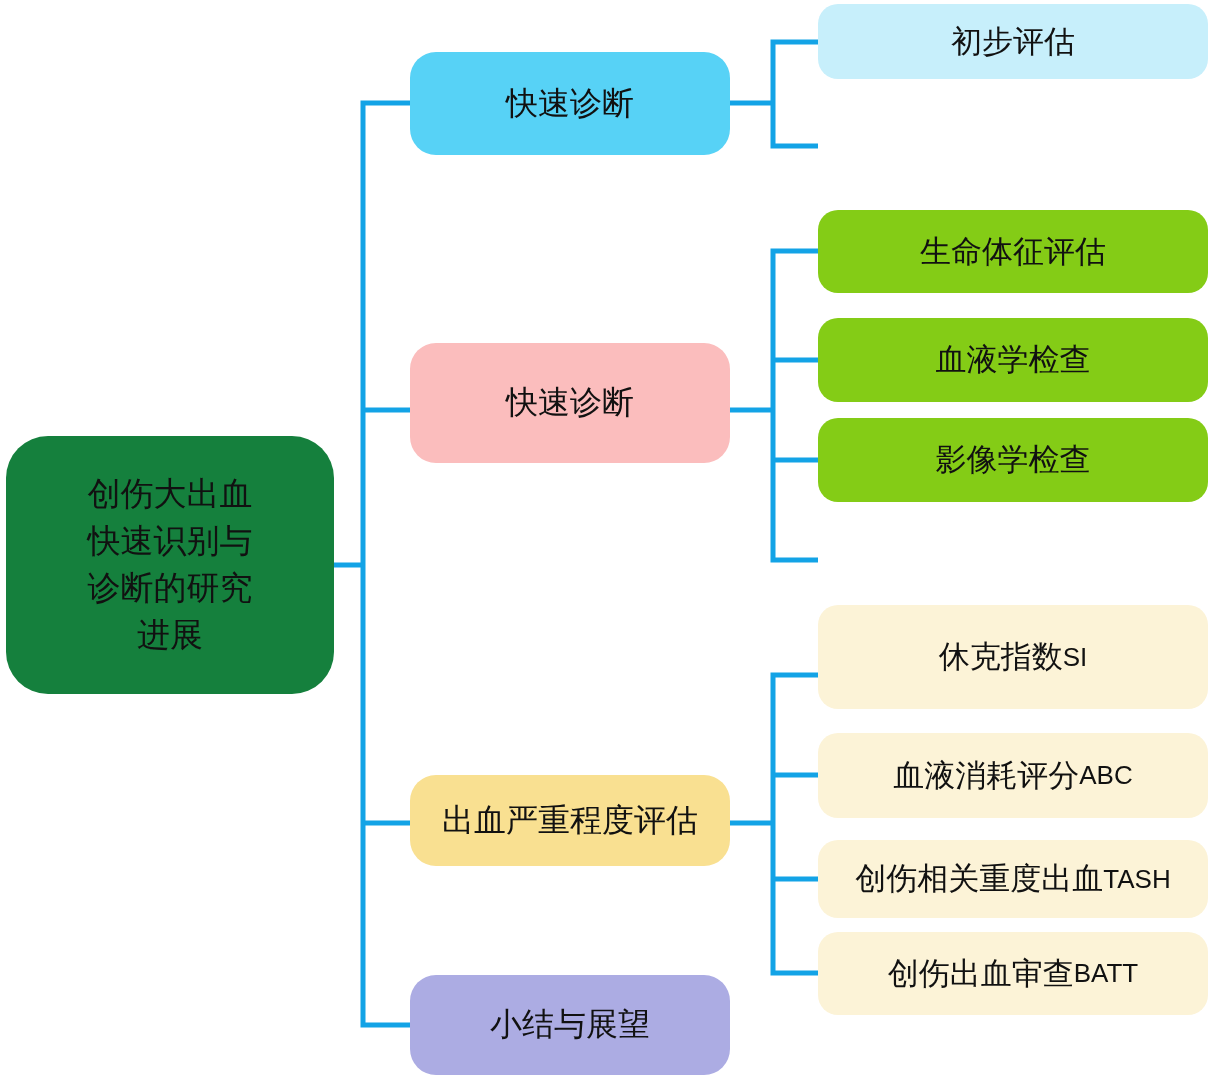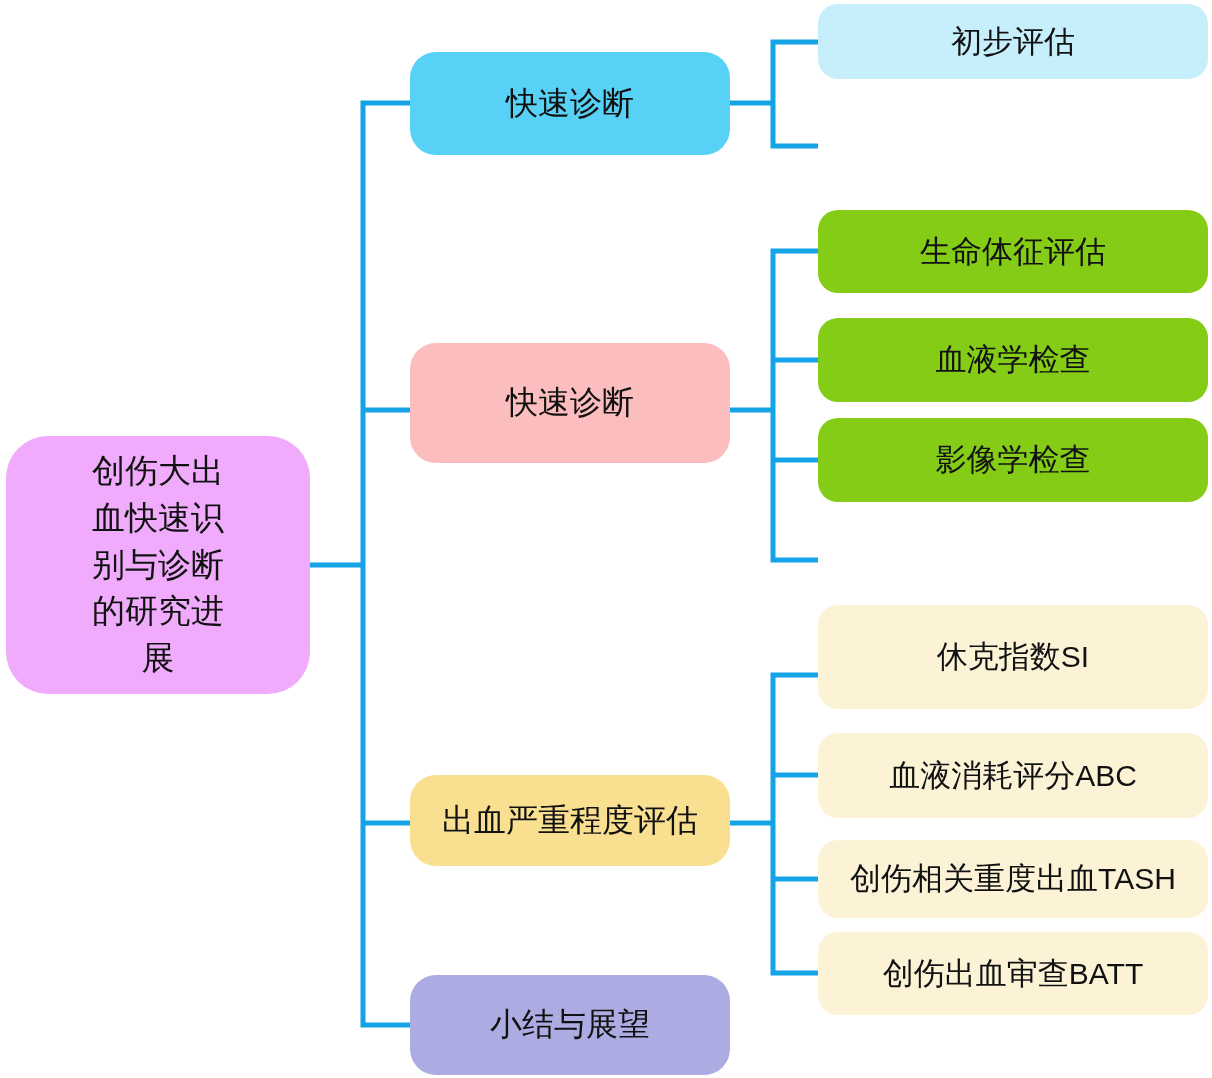--- a/index.html
+++ b/index.html
@@ -29,22 +29,22 @@
     position: absolute;
     display: flex;
     align-items: center;
     justify-content: center;
     text-align: center;
     box-sizing: border-box;
     white-space: nowrap;
   }
   .root {
     left: 6px; top: 436px;
-    width: 304px; height: 258px;
-    background: #f0abfc;
+    width: 328px; height: 258px;
+    background: #15803d;
     border-radius: 42px;
     font-size: 33px;
     line-height: 1.42;
     padding: 0 72px;
     white-space: normal;
   }
   .branch {
     left: 410px;
     width: 320px;
     border-radius: 26px;
@@ -68,21 +68,21 @@
   .c2a { top: 210px; height: 83px; }
   .c2b { top: 318px; height: 84px; }
   .c2c { top: 418px; height: 84px; }
   .c2d { top: 518px; height: 85px; }
   .c3a { top: 605px; height: 104px; }
   .c3b { top: 733px; height: 85px; }
   .c3c { top: 840px; height: 78px; }
   .c3d { top: 932px; height: 83px; }
   .en {
     font-family: "Liberation Sans", "DejaVu Sans", sans-serif;
-    font-size: 30px;
+    font-size: 26px;
   }
 </style>
 </head>
 <body>
 
 <div class="canvas">
 
   <svg class="connectors" viewBox="0 0 1212 1078" xmlns="http://www.w3.org/2000/svg">
     <polyline points="310,565 363,565"></polyline>
     <polyline points="410,103 363,103 363,1025 410,1025"></polyline>

